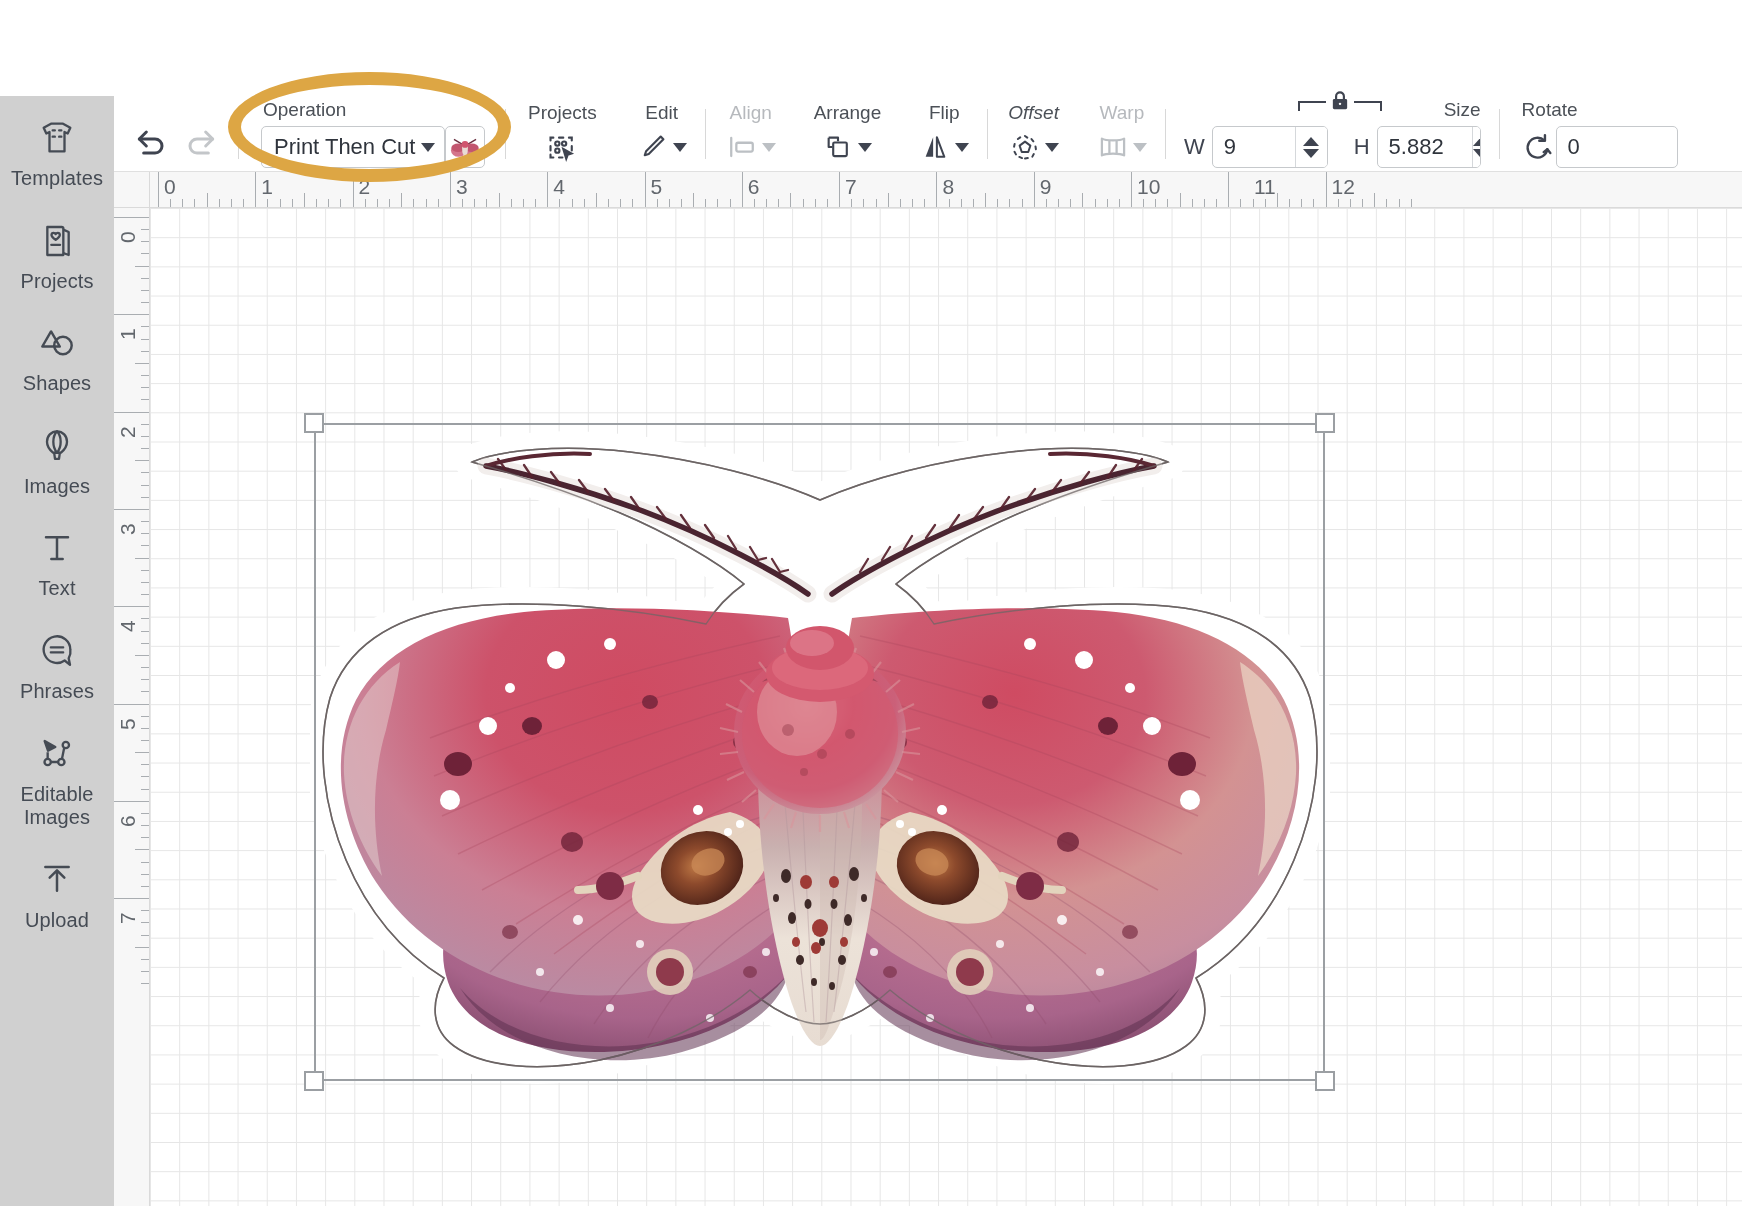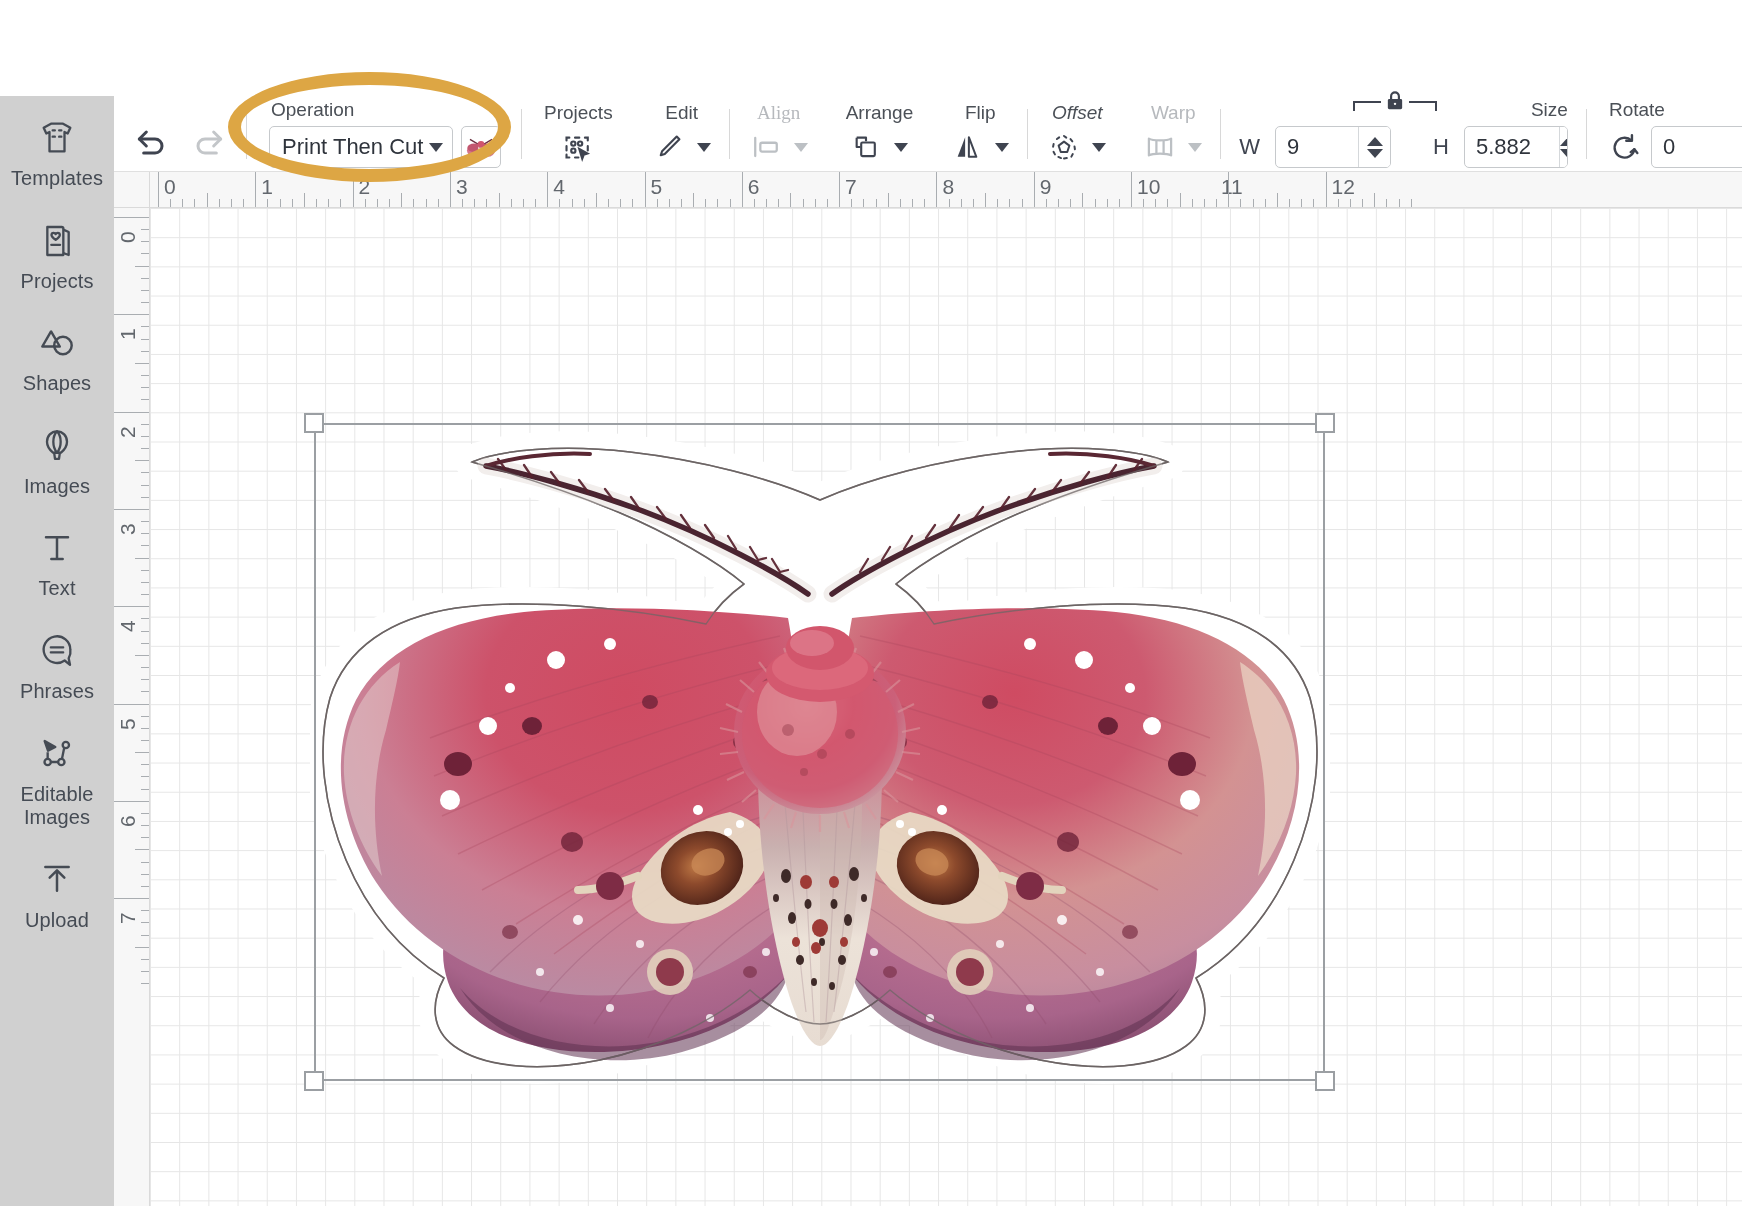--- a/index.html
+++ b/index.html
@@ -57,21 +57,21 @@
     background: #ffffff; display: flex; align-items: center;
     border-bottom: 1px solid #e0e0e0;
   }
   .tb-sep { width: 1px; height: 50px; background: #d8d8d8; flex: 0 0 1px; }
   .tb-group {
     display: flex; flex-direction: column; justify-content: center;
     height: 76px; padding: 0 14px; position: relative;
   }
   .tb-title { font-size: 19px; color: #4b5057; margin-bottom: 5px; padding-left: 2px; }
   .tb-title.dim { color: #b6b9bd; }
-  .tb-row { display: flex; align-items: center; gap: 8px; }
+  .tb-row { display: flex; align-items: center; }
   .tb-ico { width: 36px; height: 36px; display:flex; align-items:center; justify-content:center; cursor:pointer;}
   .caret { width: 0; height: 0; border-left: 7px solid transparent; border-right: 7px solid transparent;
            border-top: 9px solid #3f4450; margin-left: 2px; cursor:pointer; }
   .caret.dim { border-top-color: #bcc0c4; }
 
   .undo-btn { width: 48px; height: 48px; display:flex; align-items:center; justify-content:center; cursor:pointer; }
   .redo-btn { width: 48px; height: 48px; display:flex; align-items:center; justify-content:center; cursor:pointer; }
 
   .op-select {
     width: 184px; height: 42px; border: 1px solid #c6c9cc; border-radius: 5px;
@@ -318,21 +318,21 @@
           <svg viewBox="0 0 24 24" width="32" height="32" fill="none" stroke="#3f4450" stroke-width="1.6" stroke-linejoin="round">
             <path d="M17.8 4.2l2 2-11 11-3 1 1-3z"></path>
           </svg>
         </span>
         <span class="caret"></span>
       </div>
     </div>
 
     <div class="tb-sep"></div>
 
-    <div class="tb-group" style="align-items:center;padding:11px 18px;font-family:Liberation Serif, serif;">
+    <div class="tb-group" style="align-items:center;padding:11px 18px;">
       <div class="tb-title dim">Align</div>
       <div class="tb-row">
         <span class="tb-ico">
           <svg viewBox="0 0 24 24" width="34" height="34" fill="none" stroke="#bcc0c4" stroke-width="1.6" stroke-linecap="round">
             <path d="M4.4 5.6v12.8"></path>
               <rect x="8" y="9" width="11.6" height="6.2" rx="1.2"></rect>
           </svg>
         </span>
         <span class="caret dim"></span>
       </div>
@@ -865,21 +865,21 @@
         <div class="rh-tick" style="left: 1004.84px; height: 8px;"></div>
         <div class="rh-num" style="left: 1023px;">10</div>
         <div class="rh-tick" style="left: 1017px; height: 36px;"></div>
         <div class="rh-tick" style="left: 1029.16px; height: 8px;"></div>
         <div class="rh-tick" style="left: 1041.33px; height: 8px;"></div>
         <div class="rh-tick" style="left: 1053.49px; height: 8px;"></div>
         <div class="rh-tick" style="left: 1065.65px; height: 14px;"></div>
         <div class="rh-tick" style="left: 1077.81px; height: 8px;"></div>
         <div class="rh-tick" style="left: 1089.97px; height: 8px;"></div>
         <div class="rh-tick" style="left: 1102.14px; height: 8px;"></div>
-        <div class="rh-num" style="left: 1107px;">11</div>
+        <div class="rh-num" style="left: 1140px;">11</div>
         <div class="rh-tick" style="left: 1114.3px; height: 36px;"></div>
         <div class="rh-tick" style="left: 1126.46px; height: 8px;"></div>
         <div class="rh-tick" style="left: 1138.62px; height: 8px;"></div>
         <div class="rh-tick" style="left: 1150.79px; height: 8px;"></div>
         <div class="rh-tick" style="left: 1162.95px; height: 14px;"></div>
         <div class="rh-tick" style="left: 1175.11px; height: 8px;"></div>
         <div class="rh-tick" style="left: 1187.27px; height: 8px;"></div>
         <div class="rh-tick" style="left: 1199.44px; height: 8px;"></div>
         <div class="rh-num" style="left: 1217.6px;">12</div>
         <div class="rh-tick" style="left: 1211.6px; height: 36px;"></div>

